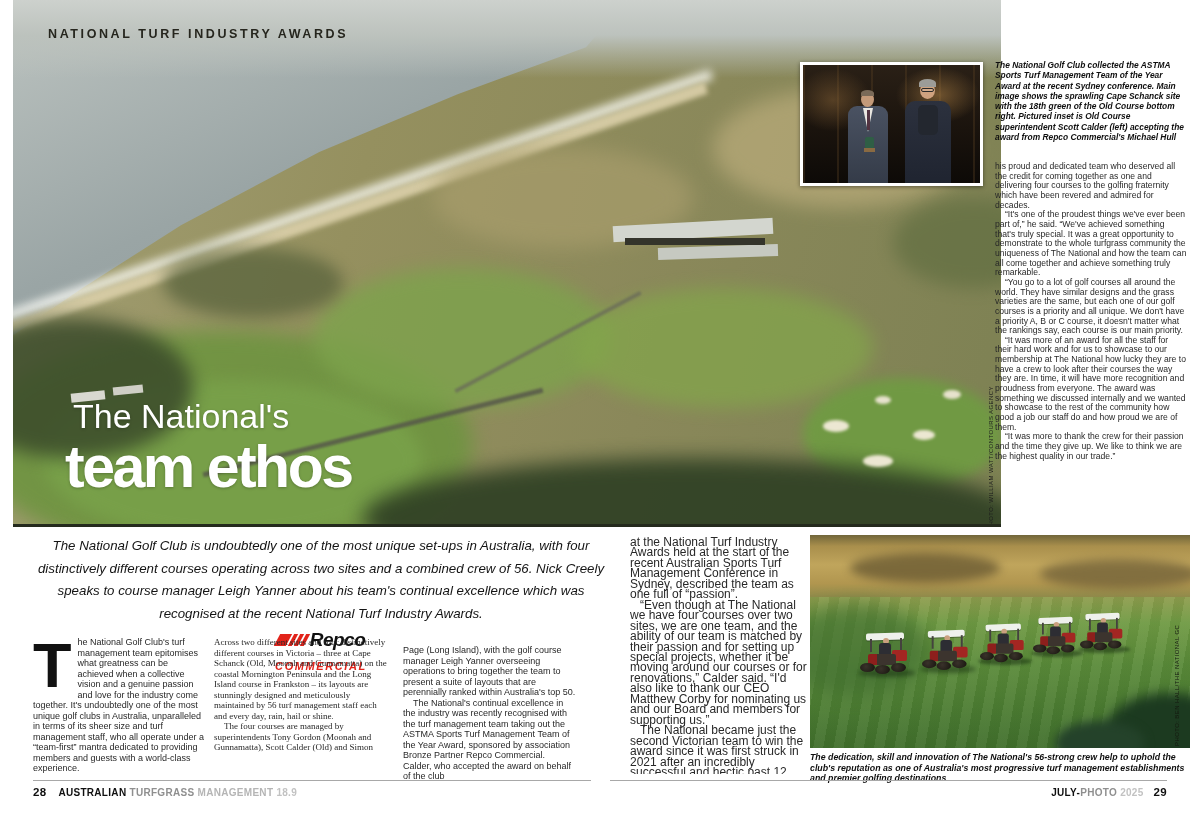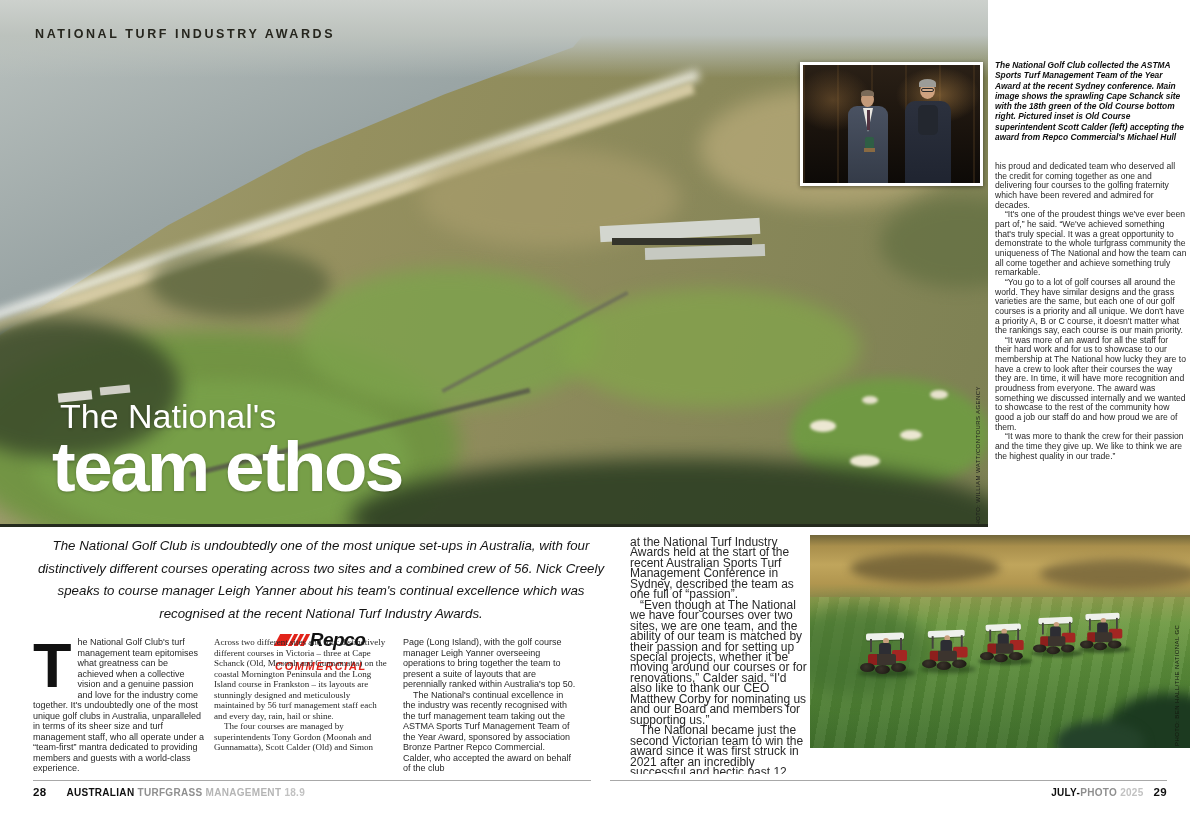--- a/index.html
+++ b/index.html
@@ -2,21 +2,21 @@
 <html><head>
 <meta charset="utf-8">
 <style>
   html,body{margin:0;padding:0;background:#e8e8e8;}
   .spread{position:relative;width:1200px;height:820px;background:#ffffff;overflow:hidden;
           font-family:"Liberation Sans",sans-serif;margin:0 auto;}
   .spread *{box-sizing:border-box;}
   i.blob{position:absolute;display:block;border-radius:50%;}
 
   
-  .main-photo{position:absolute;left:0;top:0;width:988px;height:527px;overflow:hidden;
+  .main-photo{position:absolute;left:13px;top:0;width:988px;height:527px;overflow:hidden;
     background:linear-gradient(105deg,#a3a075 0%,#95905f 35%,#8a885a 65%,#7d8153 100%);
     border-bottom:3px solid #242a1d;}
   .ph-sky{position:absolute;left:0;top:0;right:0;height:78px;
     background:linear-gradient(to bottom,#cdd1cd 0%,#bcc2bd 45%,rgba(185,190,180,0) 100%);}
   .ph-ocean{position:absolute;inset:0;
     background:linear-gradient(155deg,#bcc3c0 0%,#9aa5a5 30%,#8b9899 60%,#7f8e90 100%);
     clip-path:polygon(0 0,62% 0,58% 9%,45% 18%,31% 29%,17% 43%,7% 55%,0 64%);}
   .ph-surf{position:absolute;left:-20px;top:316px;width:760px;height:11px;background:#fdfdf8;
     opacity:.8;filter:blur(4px);transform:rotate(-19deg);transform-origin:left center;}
   .ph-beach{position:absolute;left:-16px;top:326px;width:750px;height:12px;background:#d8cda6;
@@ -28,21 +28,21 @@
   .roof{position:absolute;background:#d3d6cf;}
   .photo-credit-v{position:absolute;writing-mode:vertical-rl;transform:rotate(180deg);
     font-size:6px;letter-spacing:.4px;color:#1c1c1c;white-space:nowrap;}
 
   .badge{position:absolute;left:35px;top:27px;font-size:12.5px;font-weight:700;
     letter-spacing:2.6px;color:#26261e;}
   .hero-title{position:absolute;left:52px;top:398px;color:#ffffff;
     text-shadow:0 1px 3px rgba(0,0,0,.25);}
   .hero-title .t1{display:block;font-size:34px;font-weight:400;letter-spacing:0;
     margin:0 0 0 8px;line-height:36px;}
-  .hero-title .t2{display:block;font-size:71px;font-weight:700;letter-spacing:-2.5px;
+  .hero-title .t2{display:block;font-size:59px;font-weight:700;letter-spacing:-2.5px;
     line-height:66px;}
 
   
   .inset{position:absolute;left:800px;top:62px;width:183px;height:124px;
     background:#17110c;border:3px solid #ffffff;box-shadow:0 1px 4px rgba(0,0,0,.45);overflow:hidden;}
   .inset .win{position:absolute;inset:0;
     background:
       radial-gradient(60px 40px at 135px 30px,rgba(175,130,70,.55),rgba(0,0,0,0) 70%),
       radial-gradient(55px 45px at 30px 35px,rgba(150,110,60,.45),rgba(0,0,0,0) 70%),
       repeating-linear-gradient(90deg,rgba(90,65,35,.35) 0 2px,rgba(0,0,0,0) 2px 34px),
@@ -74,21 +74,21 @@
   .repco-flag b{display:block;width:4px;height:12px;transform:skewX(-28deg);}
   .repco-flag b.big{width:12px;}
   .repco-name{font-size:19px;font-weight:800;font-style:italic;letter-spacing:-.5px;color:#101010;}
   .repco-sub{font-size:11px;font-weight:700;letter-spacing:1.6px;margin-top:1px;}
 
   
   .body-col{position:absolute;color:#282828;}
   .body-col p{margin:0;}
   .body-col p.ind{text-indent:10px;}
   .c1,.c2,.c3{top:637px;width:173px;height:140px;font-size:9px;line-height:10.5px;overflow:hidden;}
-  .c1{left:33px;} .c2{left:214px;font-family:Liberation Serif, serif;} .c3{left:403px;}
+  .c1{left:33px;} .c2{left:214px;font-family:Liberation Serif, serif;} .c3{left:403px;margin-top:8px;}
   .c4{left:630px;top:537px;width:178px;height:237px;font-size:12px;line-height:10.45px;overflow:hidden;}
   .c5{left:995px;top:162px;width:192px;height:367px;font-size:8.6px;line-height:9.65px;overflow:hidden;}
   .dropcap{float:left;font-size:63px;line-height:50px;font-weight:700;color:#111;
     margin:3px 6px 0 0;}
 
   
   .cap{font-weight:700;font-style:italic;color:#0f0f0f;}
   .cap-inset{position:absolute;left:995px;top:60px;width:194px;font-size:8.4px;line-height:10.3px;}
   .cap-bottom{position:absolute;left:810px;top:752px;width:388px;font-size:8.8px;line-height:10.6px;}
 
@@ -115,21 +115,21 @@
   .mw-reel{width:15px;height:9px;border-radius:50%;
     background:radial-gradient(circle at 40% 40%,#39322a,#17140f);}
   .mw-reel.r1{left:0;top:30px;} .mw-reel.r2{left:15px;top:32px;} .mw-reel.r3{left:31px;top:30px;}
 
   
   .rule{position:absolute;height:1px;background:#a8a8a8;top:780px;}
   .rule-l{left:33px;width:558px;} .rule-r{left:610px;width:557px;}
   .footer{position:absolute;top:786px;font-size:10px;font-weight:700;letter-spacing:.3px;}
   .footer-l{left:33px;} .footer-r{right:33px;text-align:right;}
   .footer .pg{font-size:11.5px;color:#0f0f0f;}
-  .footer .w1{color:#0f0f0f;margin-left:20px;}
+  .footer .w1{color:#0f0f0f;margin-left:12px;}
   .footer .w2{color:#8f8f8f;}
   .footer .w3{color:#b5b5b5;}
   .footer .w4{color:#c2c2c2;}
   .footer-r .w1{margin-left:12px;}
   .footer-r .pg{margin-left:10px;}
 </style>
 </head>
 <body>
 
 <div class="spread">
@@ -304,20 +304,21 @@
           <i class="mw-op-body"></i>
           <i class="mw-engine"></i>
           <i class="mw-body"></i>
           <i class="mw-reel r1"></i>
           <i class="mw-reel r2"></i>
           <i class="mw-reel r3"></i>
         </div>
       </div>
     <div class="photo-credit-v" style="left:364px;top:66px;height:145px;color:#14180f;">PHOTO: BEN HALL/THE NATIONAL GC</div>
   </div>
+  <div class="cap cap-bottom">The dedication, skill and innovation of The National's 56-strong crew help to uphold the club's reputation as one of Australia's most progressive turf management establishments and premier golfing destinations</div>
 
   <div class="rule rule-l"></div>
   <div class="rule rule-r"></div>
   <div class="footer footer-l">
     <span class="pg">28</span><span class="w1">AUSTRALIAN</span> <span class="w2">TURFGRASS</span> <span class="w3">MANAGEMENT</span> <span class="w4">18.9</span>
   </div>
   <div class="footer footer-r">
     <span class="w1">JULY-</span><span class="w2">PHOTO</span> <span class="w4">2025</span><span class="pg">29</span>
   </div>
 

